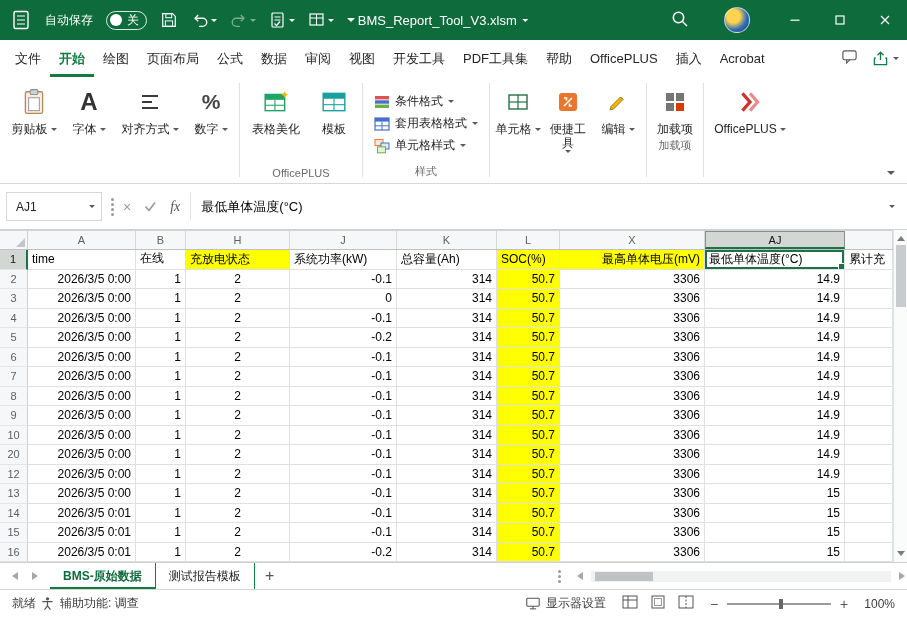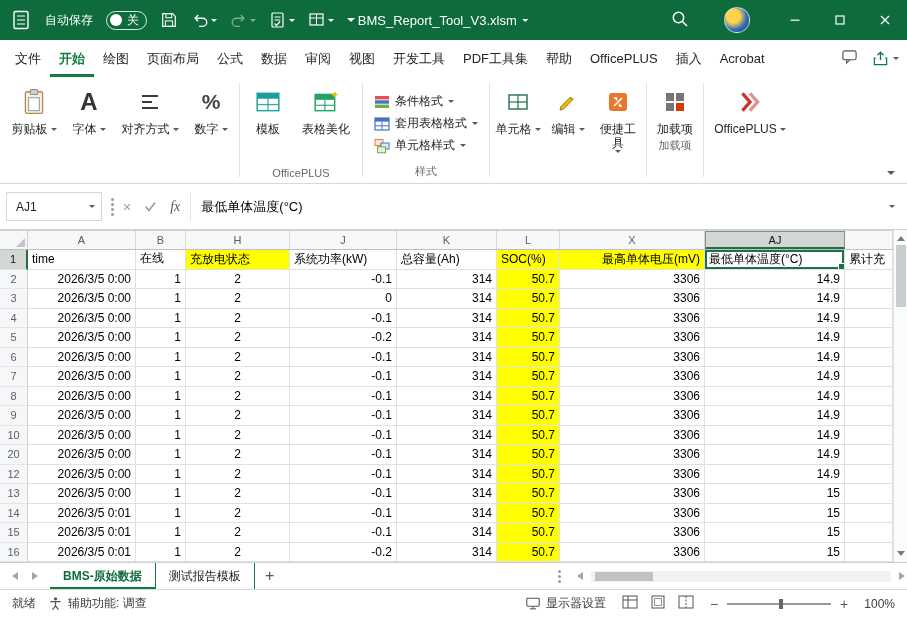--- a/index.html
+++ b/index.html
@@ -117,21 +117,21 @@
     color:#555; font-size:16px; }
   .sheetbar-right { margin-left:auto; display:flex; align-items:center; gap:8px; padding-right:2px; }
   .hdots { display:flex; flex-direction:column; gap:2px; margin-right:8px; }
   .hdots i { width:3px; height:3px; background:#9a9a9a; border-radius:50%; }
   .htrack { width:300px; height:11px; background:#F1F2F2; display:flex; align-items:center; }
   .hthumb { width:58px; height:9px; background:#BFC3C5; margin-left:4px; }
 
   
   .statusbar { height:28px; flex:none; background:#fff; border-top:1px solid #D6D6D6;
     display:flex; align-items:center; font-size:12px; color:#3b3b3b; padding:0 12px; }
-  .sb-left { display:flex; align-items:center; gap:12px; }
+  .sb-left { display:flex; align-items:center; gap:4px; }
   .sb-item { display:flex; align-items:center; gap:5px; }
   .sb-right { margin-left:auto; display:flex; align-items:center; gap:16px; }
   .viewbtns { display:flex; align-items:center; gap:12px; }
   .zoomctl { display:flex; align-items:center; gap:9px; }
   .ztrack { width:104px; height:2px; background:#9a9a9a; position:relative; }
   .zhandle { position:absolute; left:50%; top:-4px; width:4px; height:10px; background:#666; }
   .zglyph { font-size:14px; color:#555; }
 </style>
 </head>
 <body>
@@ -302,47 +302,47 @@
       <span class="rlabel">
           <span>数字</span>
           <span class="chev small"></span>
         </span>
     </div>
 
     <div class="rsep"></div>
 
     <div class="rgroup">
       <div class="rgrow">
-        <div class="rbtn narrow">
-          <span class="ricon">
-            <svg width="26" height="24" viewBox="0 0 24 22">
-                <rect x="2" y="3" width="20" height="16" fill="#fff" stroke="#1B9E9E" stroke-width="1.3"></rect>
-                <rect x="2" y="3" width="20" height="5" fill="#1B9E9E"></rect>
-                <line x1="12" y1="8" x2="12" y2="19" stroke="#1B9E9E"></line>
-                <line x1="2" y1="13.5" x2="22" y2="13.5" stroke="#1B9E9E"></line>
-              </svg>
-          </span>
-          <span class="rlabel">
-              <span>模板</span>
-            </span>
-        </div>
         <div class="rbtn" style="width:66px;">
           <span class="ricon">
             <svg width="26" height="24" viewBox="0 0 24 22">
                 <rect x="2" y="4" width="18" height="15" fill="#fff" stroke="#21A366" stroke-width="1.3"></rect>
                 <rect x="2" y="4" width="18" height="5" fill="#21A366"></rect>
                 <line x1="11" y1="9" x2="11" y2="19" stroke="#21A366"></line>
                 <line x1="2" y1="14" x2="20" y2="14" stroke="#21A366"></line>
                 <path d="M20 1 l1 2.2 2.2 1 -2.2 1 -1 2.2 -1-2.2 -2.2-1 2.2-1 z" fill="#F2B705"></path>
               </svg>
           </span>
           <span class="rlabel">
               <span>表格美化</span>
             </span>
         </div>
+        <div class="rbtn narrow">
+          <span class="ricon">
+            <svg width="26" height="24" viewBox="0 0 24 22">
+                <rect x="2" y="3" width="20" height="16" fill="#fff" stroke="#1B9E9E" stroke-width="1.3"></rect>
+                <rect x="2" y="3" width="20" height="5" fill="#1B9E9E"></rect>
+                <line x1="12" y1="8" x2="12" y2="19" stroke="#1B9E9E"></line>
+                <line x1="2" y1="13.5" x2="22" y2="13.5" stroke="#1B9E9E"></line>
+              </svg>
+          </span>
+          <span class="rlabel">
+              <span>模板</span>
+            </span>
+        </div>
       </div>
       <div class="rglabel">OfficePLUS</div>
     </div>
 
     <div class="rsep"></div>
 
     <div class="rgroup">
       <div class="stylestack">
         <div class="stylerow">
           <svg width="16" height="16" viewBox="0 0 16 16">
@@ -387,38 +387,38 @@
           </svg>
       </span>
       <span class="rlabel">
           <span>单元格</span>
           <span class="chev small"></span>
         </span>
     </div>
     <div class="rbtn narrow">
       <span class="ricon">
         <svg width="24" height="24" viewBox="0 0 24 24">
-            <path d="M5 16.5 L14.5 7 l2.5 2.5 L7.5 19 l-3.5 1 z" fill="#F2B705" stroke="#9a7a1c" stroke-width="1"></path>
-            <path d="M14.5 7 l2.5 2.5" stroke="#9a7a1c"></path>
-          </svg>
-      </span>
-      <span class="rlabel">
-          <span>编辑</span>
+            <rect x="3" y="3" width="18" height="18" rx="3" fill="#E8762C"></rect>
+            <path d="M8 16 L16 8 M8 8 l2.5 0 0 2.5 M16 16 l-2.5 0 0-2.5" stroke="#fff" stroke-width="1.6" fill="none"></path>
+          </svg>
+      </span>
+      <span class="rlabel" style="width:46px;">
+          <span>便捷工具</span>
           <span class="chev small"></span>
         </span>
     </div>
     <div class="rbtn narrow">
       <span class="ricon">
         <svg width="24" height="24" viewBox="0 0 24 24">
-            <rect x="3" y="3" width="18" height="18" rx="3" fill="#E8762C"></rect>
-            <path d="M8 16 L16 8 M8 8 l2.5 0 0 2.5 M16 16 l-2.5 0 0-2.5" stroke="#fff" stroke-width="1.6" fill="none"></path>
-          </svg>
-      </span>
-      <span class="rlabel" style="width:46px;">
-          <span>便捷工具</span>
+            <path d="M5 16.5 L14.5 7 l2.5 2.5 L7.5 19 l-3.5 1 z" fill="#F2B705" stroke="#9a7a1c" stroke-width="1"></path>
+            <path d="M14.5 7 l2.5 2.5" stroke="#9a7a1c"></path>
+          </svg>
+      </span>
+      <span class="rlabel">
+          <span>编辑</span>
           <span class="chev small"></span>
         </span>
     </div>
 
     <div class="rsep"></div>
 
     <div class="rgroup">
       <div class="rbtn narrow">
         <span class="ricon">
           <svg width="24" height="24" viewBox="0 0 24 24">

